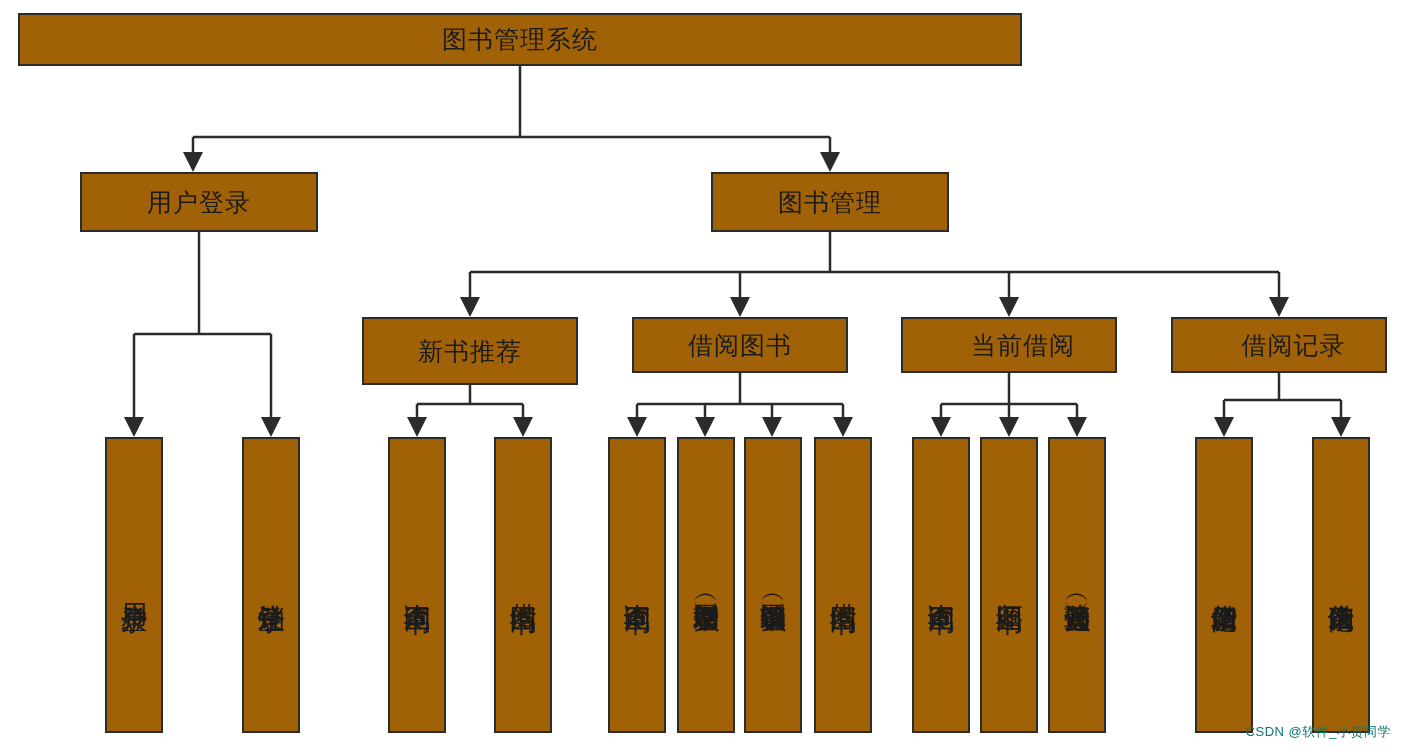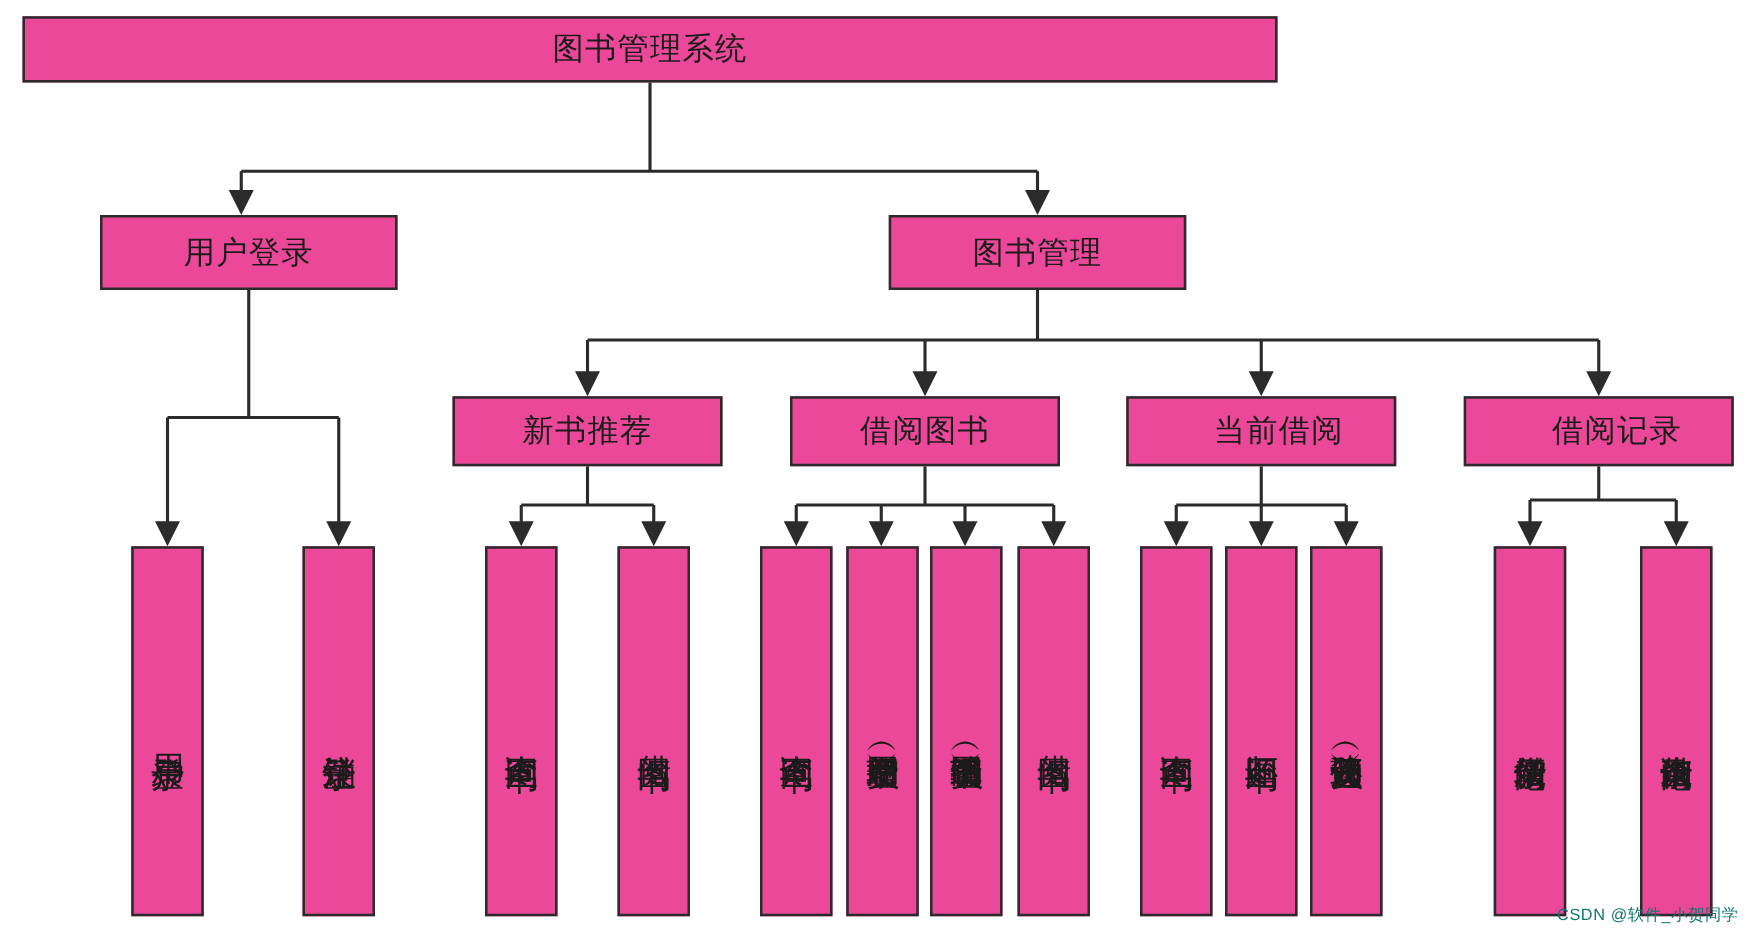--- a/index.html
+++ b/index.html
@@ -18,21 +18,21 @@
     position: absolute;
     left: 0;
     top: 0;
     width: 1405px;
     height: 747px;
   }
   .node-box {
     position: absolute;
     box-sizing: border-box;
     border: 2.5px solid #2b2b2b;
-    background: #ec4899;
+    background: #a16207;
     display: flex;
     align-items: center;
     justify-content: center;
     color: #1b1b1b;
   }
   .node-h .node-label {
     font-size: 25px;
     line-height: 1;
     letter-spacing: 1px;
     white-space: nowrap;
@@ -153,21 +153,21 @@
   </div>
 
   <div class="node-box node-h" style="left:80px; top:172px; width:238px; height:60px;">
     <span class="node-label">用户登录</span>
   </div>
 
   <div class="node-box node-h" style="left:711px; top:172px; width:238px; height:60px;">
     <span class="node-label">图书管理</span>
   </div>
 
-  <div class="node-box node-h" style="left:362px; top:317px; width:216px; height:56px;">
+  <div class="node-box node-h" style="left:362px; top:317px; width:216px; height:68px;">
     <span class="node-label">新书推荐</span>
   </div>
 
   <div class="node-box node-h" style="left:632px; top:317px; width:216px; height:56px;">
     <span class="node-label">借阅图书</span>
   </div>
 
   <div class="node-box node-h" style="left:901px; top:317px; width:216px; height:56px;padding-left:28px;">
     <span class="node-label">当前借阅</span>
   </div>

